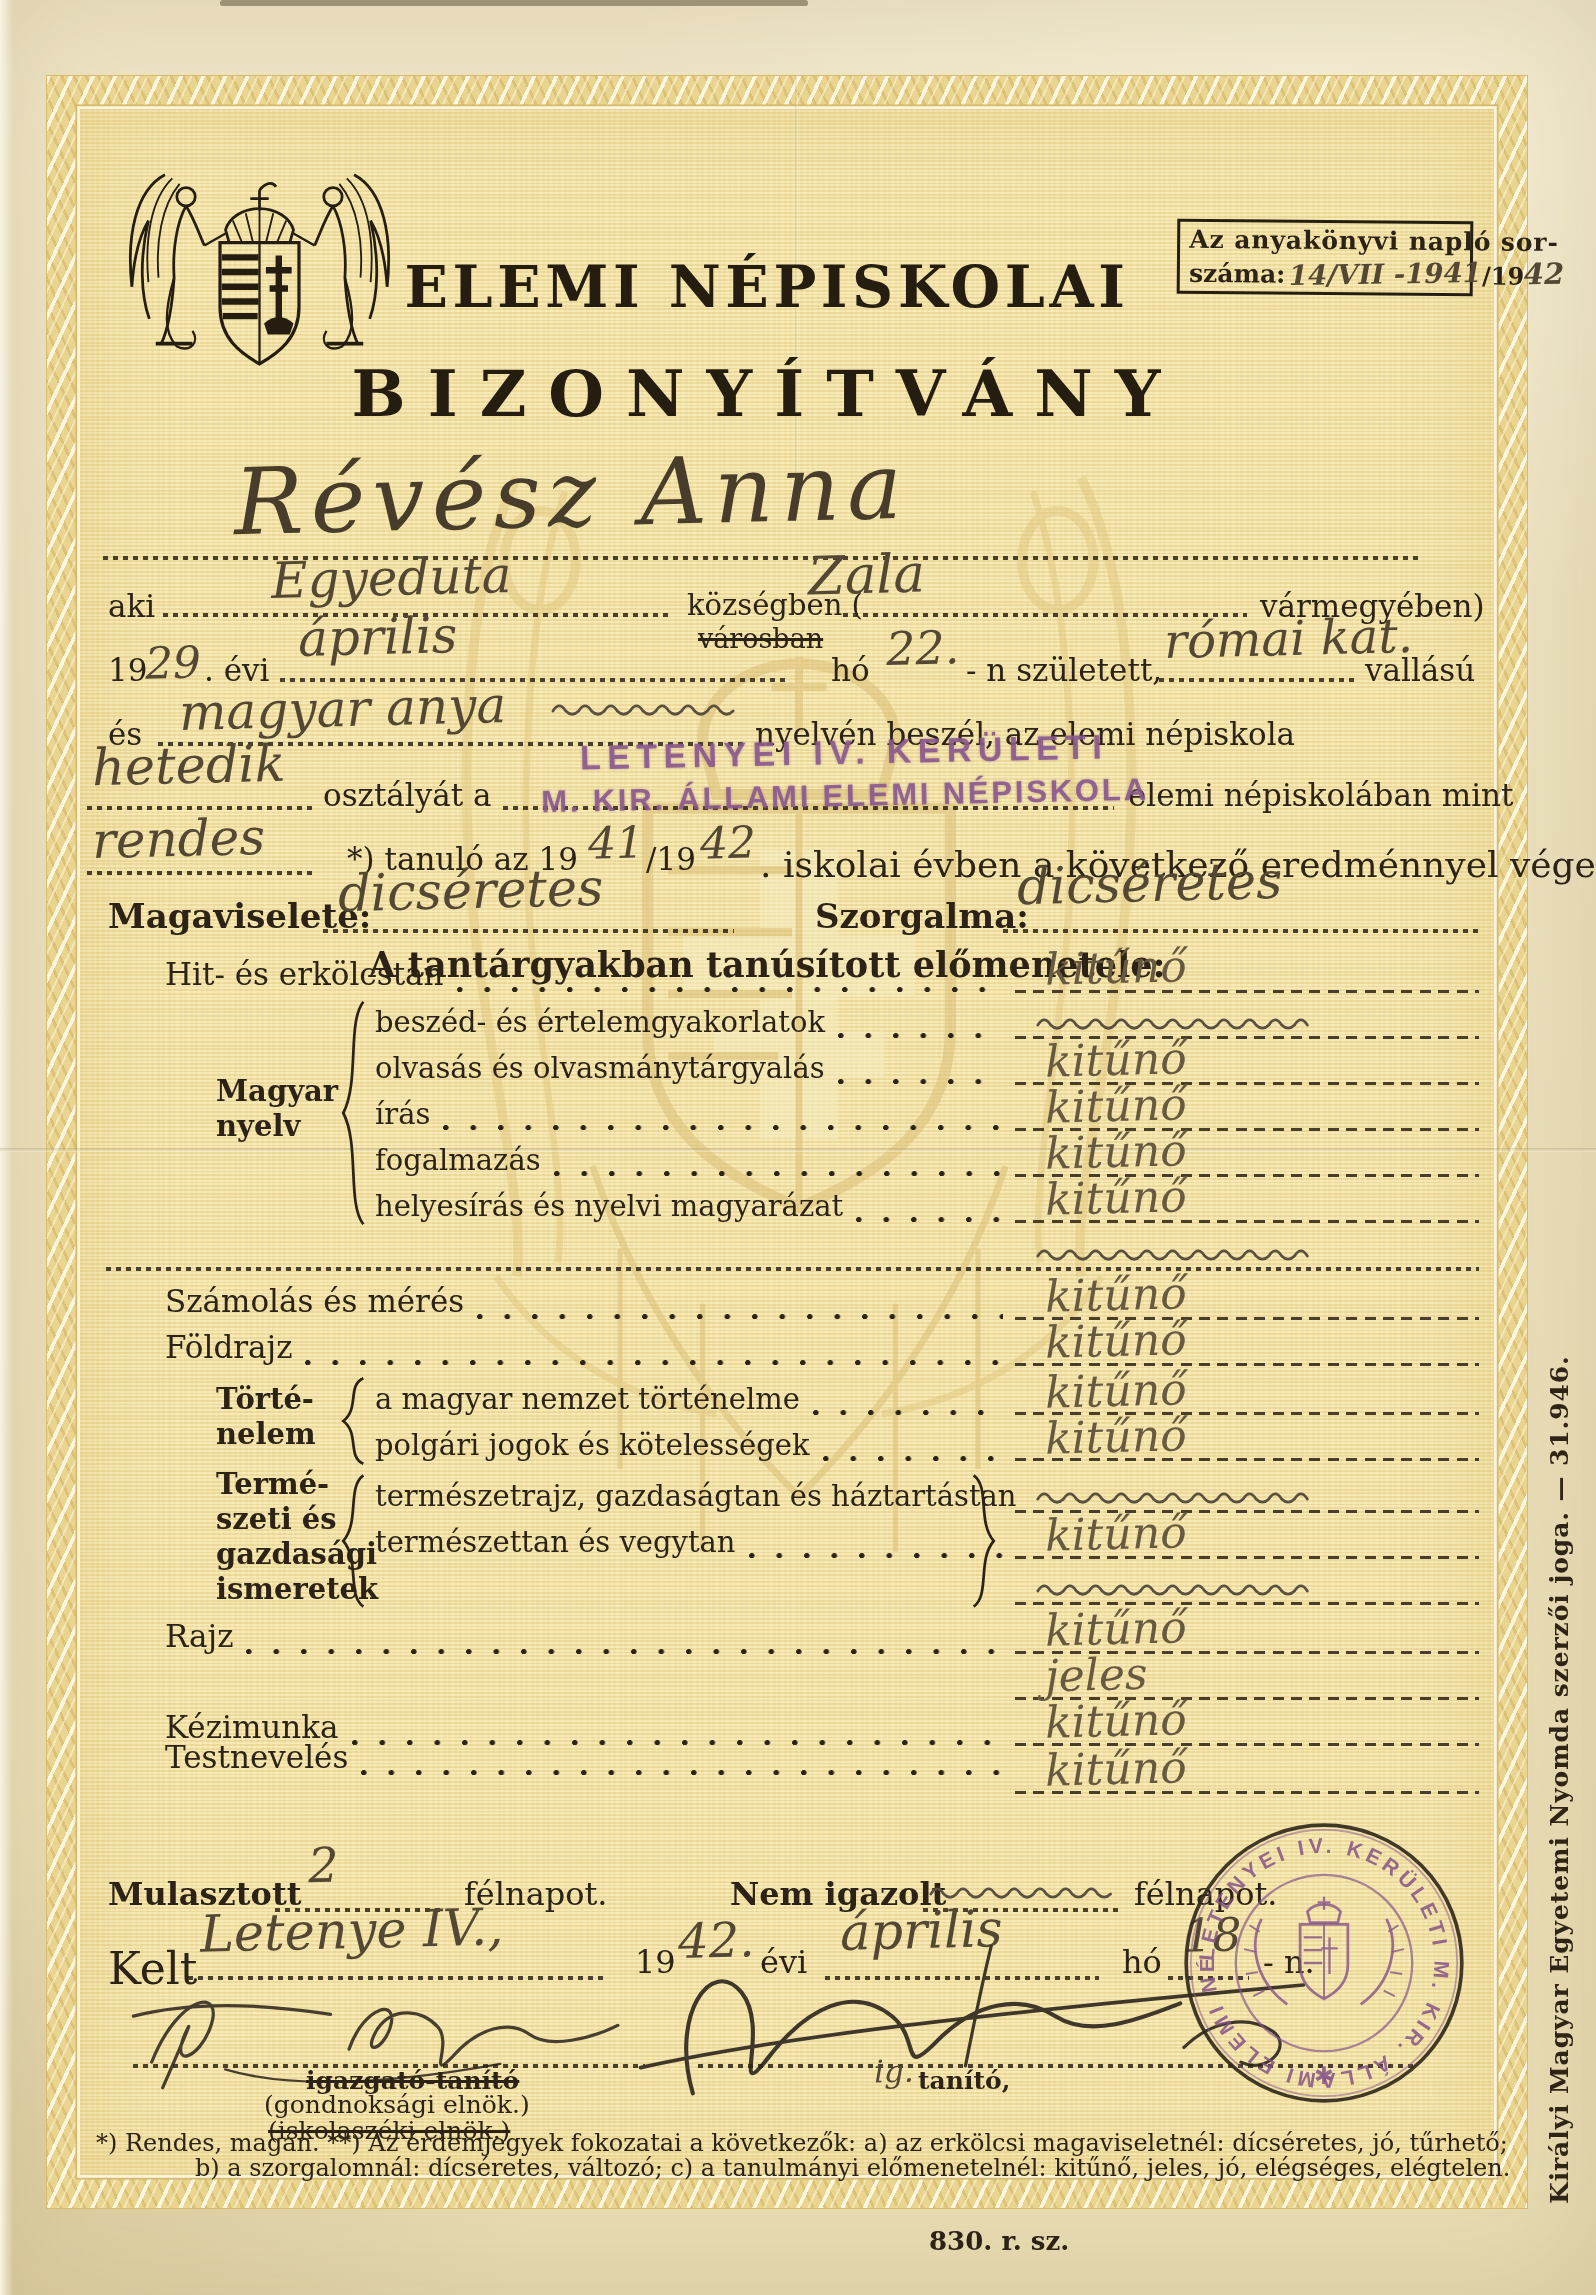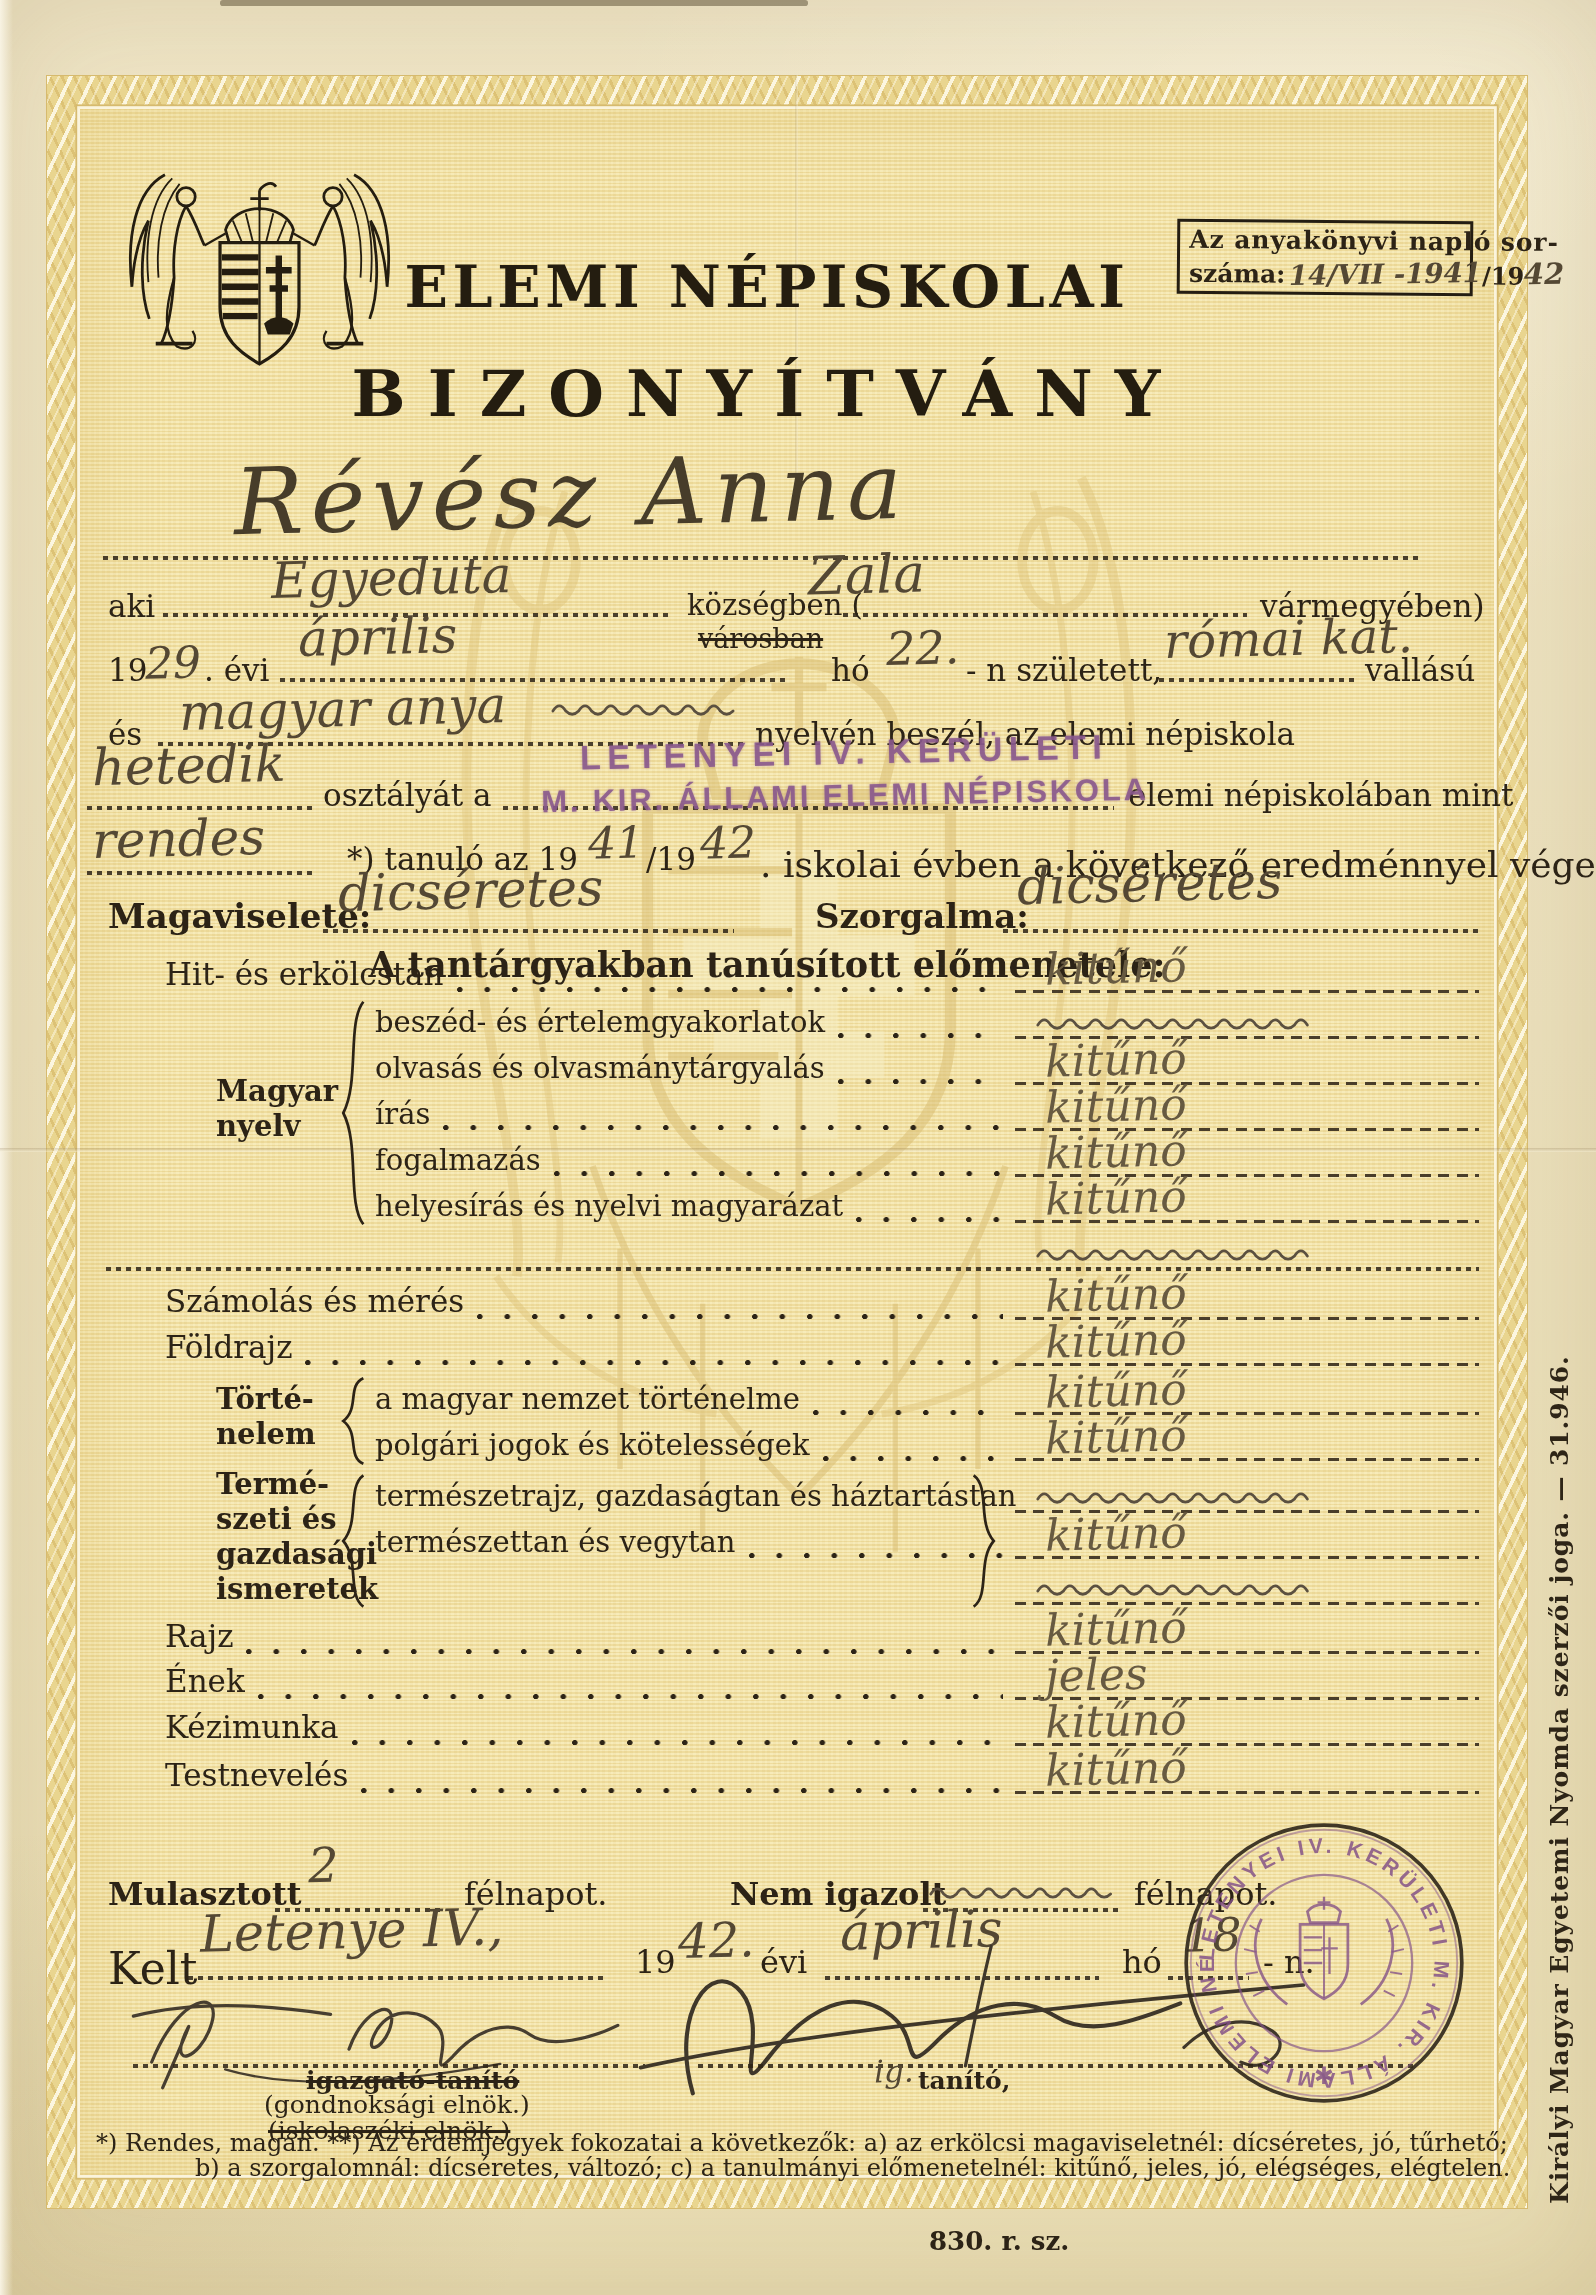--- a/index.html
+++ b/index.html
@@ -314,33 +314,29 @@
       </svg>
       <svg class="abs" width="31" height="136" viewBox="0 0 34 148" style="left: 970px; top: 1473px;">
         <path d="M4 2 C22 14.8 8 53.28 26 74 C8 94.72 22 133.20000000000002 4 146" fill="none" stroke="#2c2316" stroke-width="3"></path>
       </svg>
       <div class="abs" style="left: 165px; top: 1613px; width: 838px; height: 42px; display: flex; align-items: flex-end;">
         <span class="p" style="font-size: 31px; line-height: 1.15;">Rajz</span>
         <span style="flex: 1 1 0%; height: 100%; margin-left: 13px; background: radial-gradient(circle at 2.8px 2.8px, rgb(44, 35, 22) 2.4px, rgba(0, 0, 0, 0) 3.1px) left bottom / 27.5px 6.4px repeat-x;"></span>
       </div>
       <div class="abs dashline" style="left: 1015px; top: 1651px; width: 464px;"></div>
       <div class="abs hand hand2" style="left: 1045px; top: 1603px; font-size: 44px;">kitűnő</div>
-      <div class="abs" style="left: 165px; top: 1658px; width: 838px; height: 42px; display: flex; align-items: flex-end;">
-        <span class="p" style="font-size: 31px; line-height: 1.15;">Ének</span>
-        <span style="flex: 1 1 0%; height: 100%; margin-left: 13px; background: radial-gradient(circle at 2.8px 2.8px, rgb(44, 35, 22) 2.4px, rgba(0, 0, 0, 0) 3.1px) left bottom / 27.5px 6.4px repeat-x;"></span>
-      </div>
       <div class="abs dashline" style="left: 1015px; top: 1697px; width: 464px;"></div>
       <div class="abs hand hand2" style="left: 1045px; top: 1649px; font-size: 44px;">jeles</div>
       <div class="abs" style="left: 165px; top: 1704px; width: 838px; height: 42px; display: flex; align-items: flex-end;">
         <span class="p" style="font-size: 31px; line-height: 1.15;">Kézimunka</span>
         <span style="flex: 1 1 0%; height: 100%; margin-left: 13px; background: radial-gradient(circle at 2.8px 2.8px, rgb(44, 35, 22) 2.4px, rgba(0, 0, 0, 0) 3.1px) left bottom / 27.5px 6.4px repeat-x;"></span>
       </div>
       <div class="abs dashline" style="left: 1015px; top: 1743px; width: 464px;"></div>
       <div class="abs hand hand2" style="left: 1045px; top: 1695px; font-size: 44px;">kitűnő</div>
-      <div class="abs" style="left: 165px; top: 1752px; width: 838px; height: 42px; display: flex; align-items: flex-end;">
+      <div class="abs" style="left: 165px; top: 1752px; width: 838px; height: 24px; display: flex; align-items: flex-end;">
         <span class="p" style="font-size: 31px; line-height: 1.15;">Testnevelés</span>
         <span style="flex: 1 1 0%; height: 100%; margin-left: 13px; background: radial-gradient(circle at 2.8px 2.8px, rgb(44, 35, 22) 2.4px, rgba(0, 0, 0, 0) 3.1px) left bottom / 27.5px 6.4px repeat-x;"></span>
       </div>
       <div class="abs dashline" style="left: 1015px; top: 1791px; width: 464px;"></div>
       <div class="abs hand hand2" style="left: 1045px; top: 1743px; font-size: 44px;">kitűnő</div>
     </div>
 
   <div class="abs p content" style="left:108px;top:1875px;font-size:32px;font-weight:600;">Mulasztott</div>
   <div class="abs hand content" style="left:308px;top:1837px;font-size:48px;">2</div>
   <div class="abs dotline content" style="left:275px;top:1908px;width:170px;"></div>

